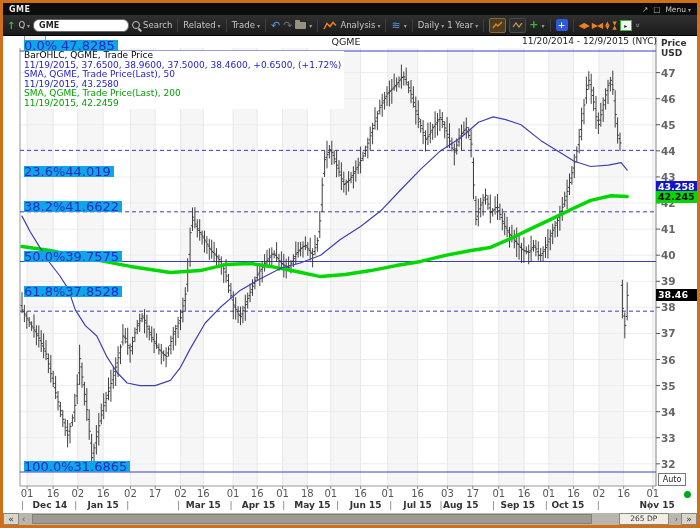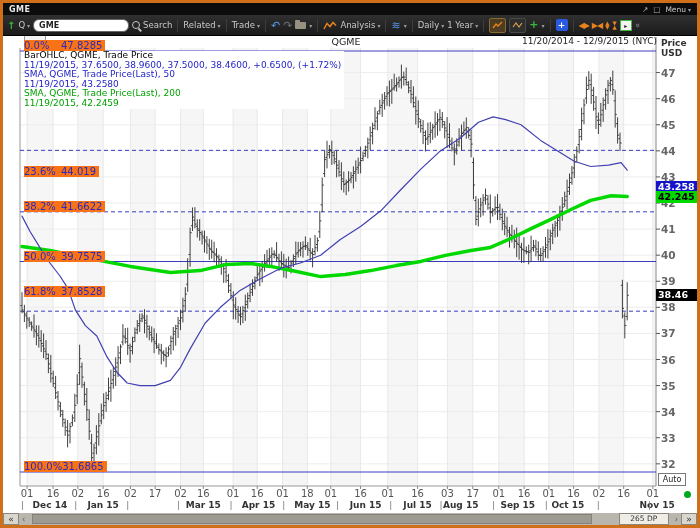--- a/index.html
+++ b/index.html
@@ -38,21 +38,21 @@
   .more-chev{display:inline-block;transform:rotate(90deg);color:#9a9a9a;font-size:8px;}
   
   #pane{position:absolute;left:0;right:0;top:30px;bottom:39px;background:#fff;border-top:1px solid #555;z-index:0;}
   #chart-svg{position:absolute;left:0;top:0;z-index:1;pointer-events:none;}
   #overlay{position:absolute;left:0;top:0;width:694px;height:522px;z-index:2;pointer-events:none;}
   .ov{position:absolute;pointer-events:auto;}
   .chart-title{top:33px;left:0;width:686px;text-align:center;font-size:9.5px;color:#222;}
   .chart-range{top:33px;right:40px;font-size:9px;color:#222;}
   .tab-box{left:21px;top:32px;width:20px;height:11px;border:1px solid #999;background:#f2f2f2;}
   .legend{left:21px;top:48px;background:#fff;padding:0 3px 1px 0;font-size:9px;line-height:9.5px;white-space:nowrap;}
-  .fib-label{font-size:10px;color:#2a2ac0;background:#f97316;white-space:nowrap;padding-right:3px;height:11px;line-height:11px;}
+  .fib-label{font-size:13px;color:#2a2ac0;background:#0ea5e9;white-space:nowrap;padding-right:3px;height:11px;line-height:11px;}
   .fib-label .pct{display:inline-block;min-width:37px;}
   .ytick{font-size:10.5px;font-weight:bold;color:#666;line-height:12px;}
   .badge{width:41px;height:12px;font-size:9.5px;font-weight:bold;line-height:12px;padding-left:2px;}
   .price-hdr{left:658px;font-size:9px;font-weight:bold;color:#333;}
   .auto-btn{left:655px;top:470px;width:26px;height:11px;border:1px solid #777;background:#fff;
             font-size:8px;color:#222;text-align:center;line-height:11px;}
   .day-lbl{top:485px;width:26px;margin-left:-13px;text-align:center;font-size:10px;color:#555;}
   .mon-lbl{top:497px;width:44px;margin-left:-22px;text-align:center;font-size:9px;font-weight:bold;color:#333;}
   .mon-sep{top:497px;font-size:9px;color:#777;}
   .green-dot{left:681px;top:488px;width:7px;height:7px;border-radius:50%;background:#00a81e;}

